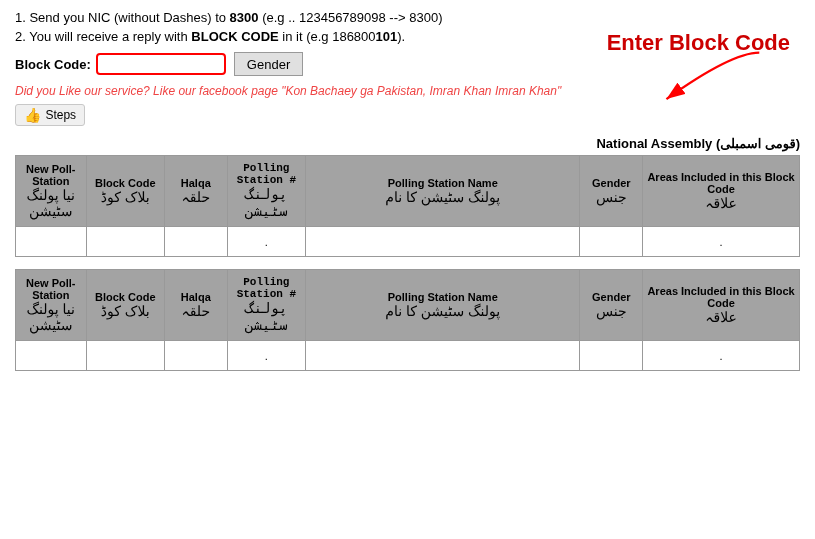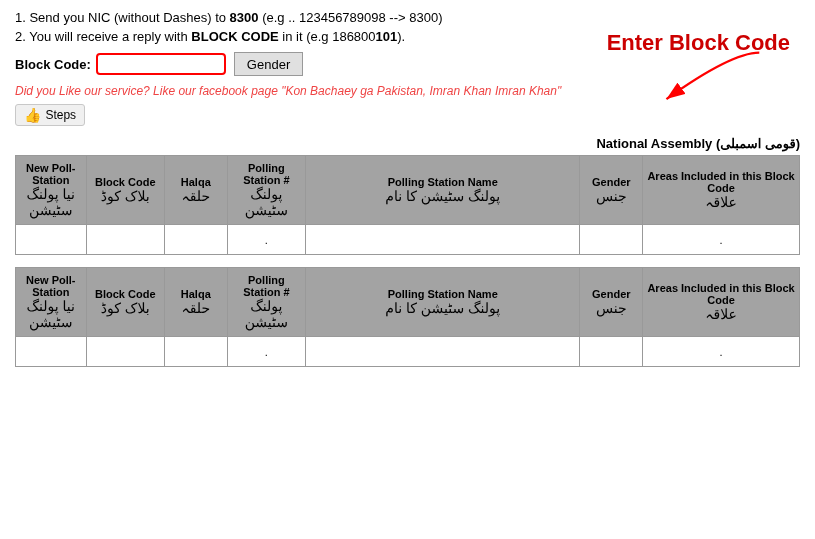--- a/index.html
+++ b/index.html
@@ -112,21 +112,21 @@
       border: 1px solid #999;
       padding: 4px 3px;
       text-align: center;
       font-size: 11px;
       vertical-align: middle;
       height: 30px;
     }
     .col-new-poll { width: 9%; }
     .col-block { width: 10%; }
     .col-halqa { width: 8%; }
-    .col-ps-num { width: 10%; }
+    .col-ps-num { width: 10%; font-family: Liberation Mono, monospace; }
     .col-ps-name { width: 35%; }
     .col-gender { width: 8%; }
     .col-areas { width: 20%; }
 
     .urdu { font-size: 14px; font-weight: normal; direction: rtl; display: block; }
 
     .red-arrow-container {
       position: absolute;
       right: 30px;
       top: 35px;

